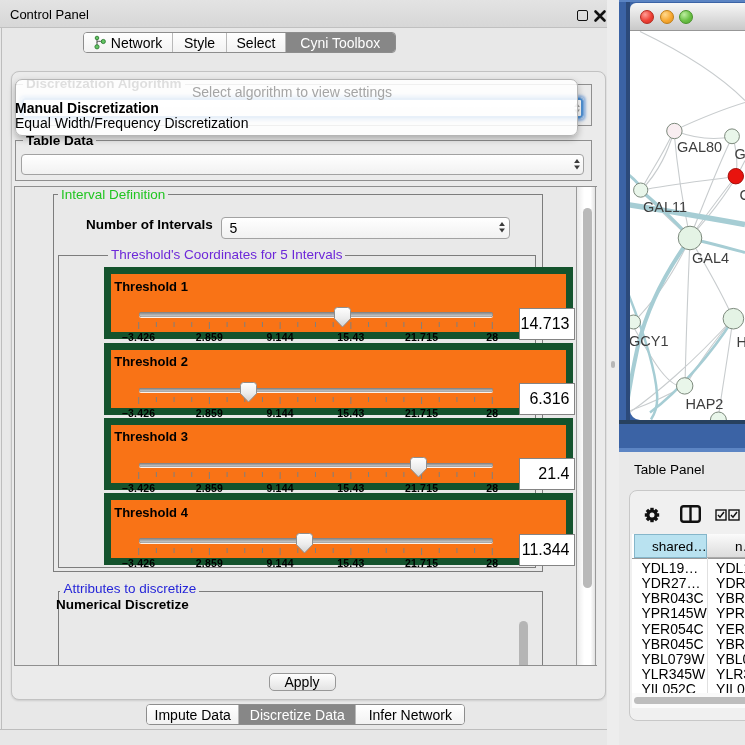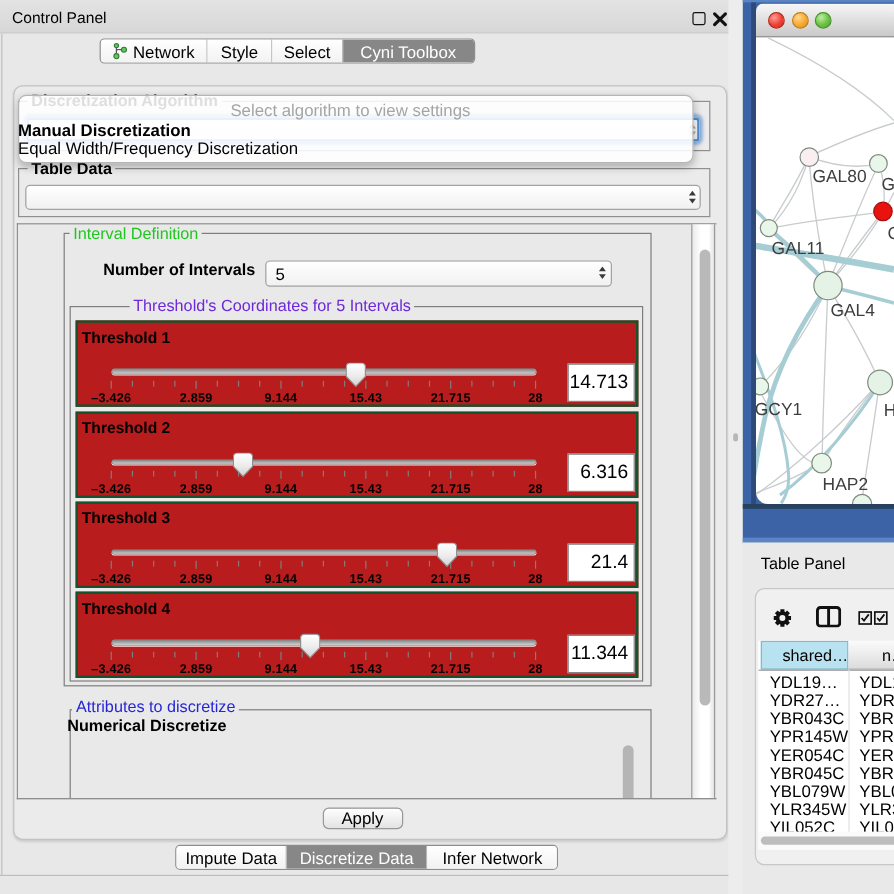--- a/index.html
+++ b/index.html
@@ -6,21 +6,21 @@
 .abs { position:absolute; }
 .segbar { position:absolute; display:flex; border:1px solid #8d8d8d; border-radius:4px;
   overflow:hidden; background:#fff; }
 .seg { display:flex; align-items:center; justify-content:center;
   background:linear-gradient(#ffffff,#f2f2f2); border-right:1px solid #b9b9b9; }
 .seg:last-child { border-right:none; }
 .seg.sel { background:#878787; color:#ffffff; }
 .combo { position:absolute; background:linear-gradient(#ffffff,#f1f1f1); border-radius:4px; }
 .gbox { position:absolute; border:1px solid #8f8f8f; }
 .gtitle { position:absolute; padding:0 3px; line-height:13px; font-size:13.5px; }
-.tblock { position:absolute; background:#b91c1c; border:2px solid #14532d; }
+.tblock { position:absolute; background:#f97316; border:7px solid #14532d;margin-left:41px; }
 .track { position:absolute; height:4.4px; border-radius:2.5px;
   background:linear-gradient(#7d7d7d,#d9d9d9); box-shadow:inset 0 0 0 0.5px #858585, 0 1px 0 rgba(255,255,255,.9); }
 .tick-lbl { position:absolute; width:60px; text-align:center; font-size:10.5px; font-weight:bold; letter-spacing:0.2px;}
 .vbox { position:absolute; width:56px; height:32px; background:#fff; border:1.5px solid #848484;
   font-size:16px; text-align:right; padding:6px 4px 0 0; }
 .row { white-space:nowrap; }
 </style></head><body>
 
 <div class="abs" style="left:0;top:0;width:617px;height:28px;background:linear-gradient(#e3e3e3,#d7d7d7);border-bottom:1px solid #c0c0c0;">
 <div class="abs" style="left:10px;top:7px;font-size:13px;">Control Panel</div>

